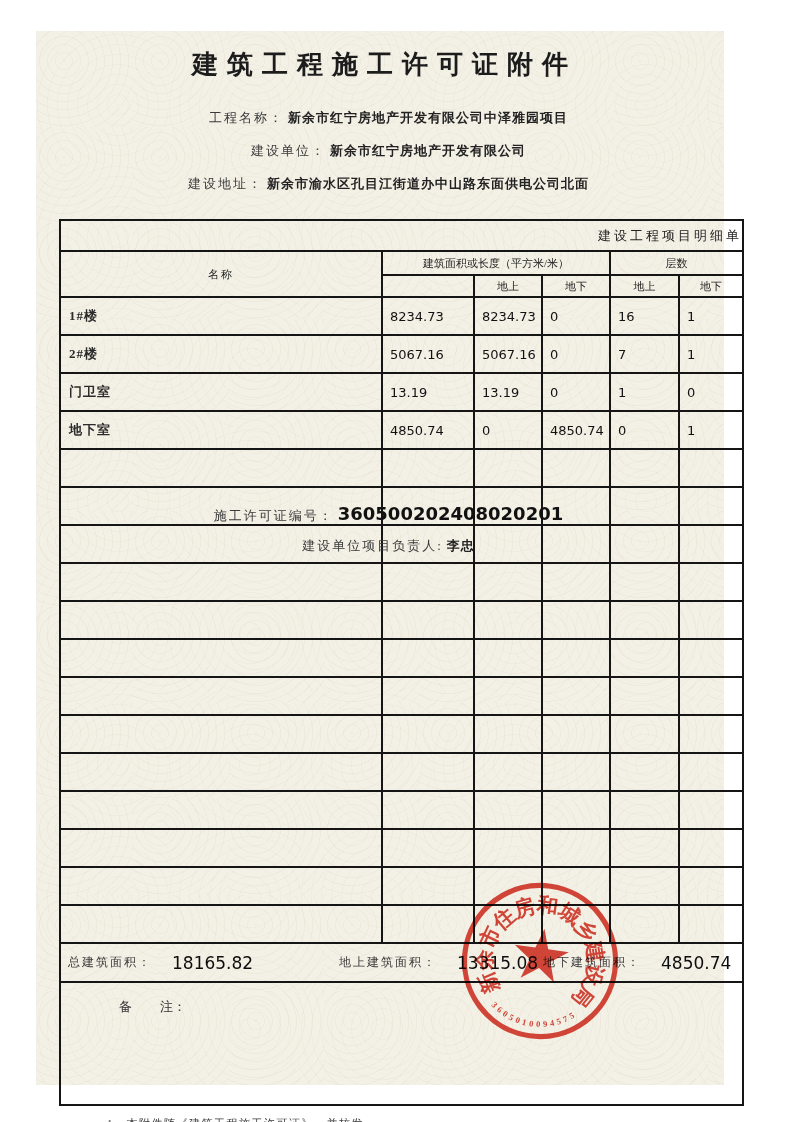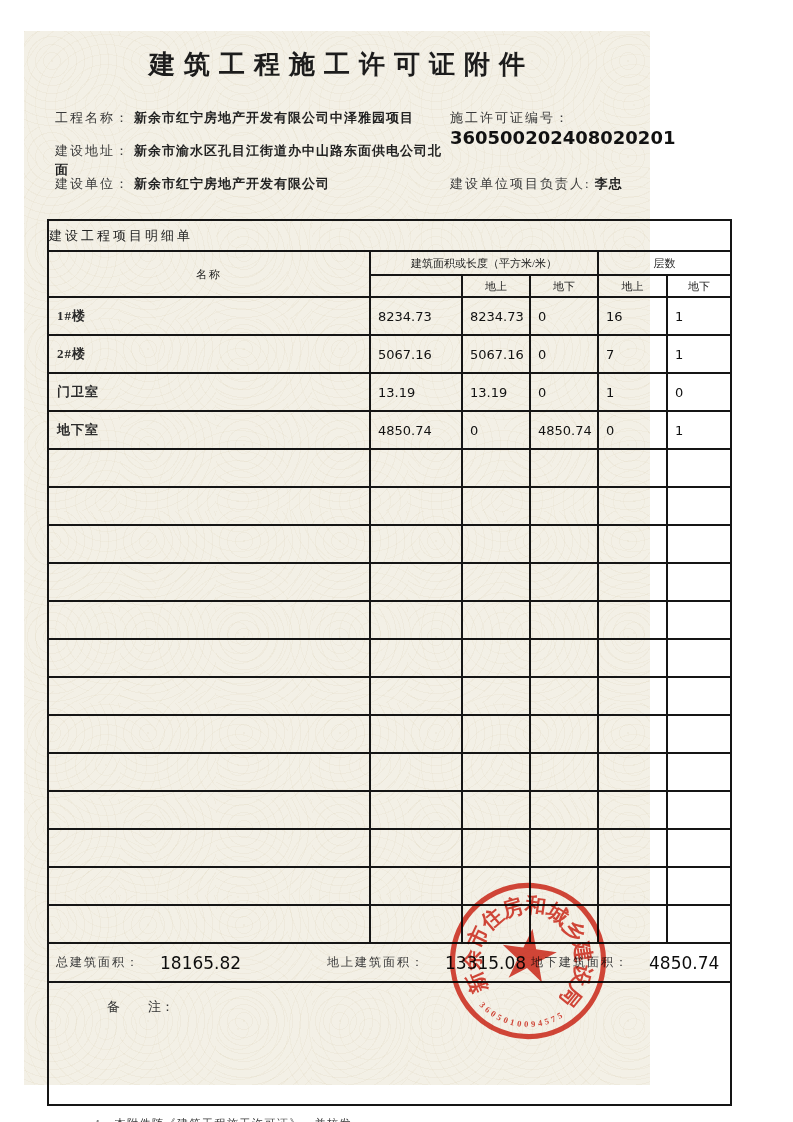--- a/index.html
+++ b/index.html
@@ -1,44 +1,44 @@
 <!DOCTYPE html>
 <html><head>
 <meta charset="utf-8">
 <style>
   html,body{margin:0;padding:0;}
   body{
     width:793px;height:1122px;position:relative;background:#ffffff;
     font-family:"Liberation Serif", serif;color:#2b2b2b;overflow:hidden;
   }
   .paper{
-    position:absolute;left:24px;top:31px;width:626px;height:1054px;
+    position:absolute;left:36px;top:31px;width:688px;height:1054px;
     background-color:#f3f0e6;
     background-image:
       repeating-radial-gradient(circle at 28px 30px, rgba(214,204,174,0.16) 0 1px, transparent 1px 8px),
       repeating-radial-gradient(circle at 82px 74px, rgba(214,204,174,0.13) 0 1px, transparent 1px 10px);
     background-size:96px 96px, 132px 132px;
   }
   .title{
     margin:0;padding-top:16px;text-align:center;
     font-size:26px;font-weight:bold;letter-spacing:9px;color:#1c1c1c;
     text-indent:9px;
   }
   .info{margin:26px 14px 0 31px;}
-  .info-row{display:flex;height:33px;align-items:flex-start;}
+  .info-row{display:flex;height:33px;align-items:center;flex-direction:column;}
   .info-left{flex:0 0 395px;}
   .lbl{font-size:13px;letter-spacing:2px;color:#3a3a3a;}
   .val{font-size:13px;font-weight:bold;letter-spacing:1px;color:#222;}
   .num{font-family:"DejaVu Sans", sans-serif;font-size:18px;font-weight:700;color:#111;}
   table.detail{
     margin:12px 0 0 23px;width:683px;border-collapse:collapse;table-layout:fixed;
     border:2px solid #151515;
   }
   table.detail td{border:2px solid #151515;padding:0;}
-  td.cap{height:29px;text-align:left;font-size:13px;letter-spacing:3px;color:#222;}
+  td.cap{height:29px;text-align:right;font-size:13px;letter-spacing:3px;color:#222;}
   tr.h2 td{height:22px;text-align:center;font-size:11px;color:#222;}
   tr.h3 td{height:20px;text-align:center;font-size:11px;color:#222;}
   td.hname{font-size:13px;letter-spacing:2px;}
   td.no-top{border-top:hidden;}
   tr.data-row td{height:36px;}
   tr.data-row td.cname{font-size:13px;font-weight:bold;padding-left:8px;letter-spacing:1px;border-radius:11px;}
   tr.data-row td.cnum{font-family:"DejaVu Sans", sans-serif;font-size:13px;padding-left:7px;color:#111;margin-top:8px;}
   tr.empty-row td{height:36px;}
   tr.totals-row td{height:37px;border-radius:19px;}
   .totals{position:relative;height:37px;}
@@ -70,32 +70,32 @@
         <span class="lbl">工程名称：</span>
         <span class="val">新余市红宁房地产开发有限公司中泽雅园项目</span>
       </div>
       <div class="info-right">
         <span class="lbl">施工许可证编号：</span>
         <span class="num">360500202408020201</span>
       </div>
     </div>
     <div class="info-row">
       <div class="info-left">
-        <span class="lbl">建设地址：</span>
-        <span class="val">新余市渝水区孔目江街道办中山路东面供电公司北面</span>
+        <span class="lbl">建设单位：</span>
+        <span class="val">新余市红宁房地产开发有限公司</span>
+      </div>
+      <div class="info-right">
+        <span class="lbl">建设单位项目负责人:</span>
+        <span class="val">李忠</span>
       </div>
     </div>
     <div class="info-row">
       <div class="info-left">
-        <span class="lbl">建设单位：</span>
-        <span class="val">新余市红宁房地产开发有限公司</span>
-      </div>
-      <div class="info-right">
-        <span class="lbl">建设单位项目负责人:</span>
-        <span class="val">李忠</span>
+        <span class="lbl">建设地址：</span>
+        <span class="val">新余市渝水区孔目江街道办中山路东面供电公司北面</span>
       </div>
     </div>
   </div>
 
   <table class="detail">
     <colgroup>
       <col style="width:322px">
         <col style="width:92px">
         <col style="width:68px">
       <col style="width:68px">

